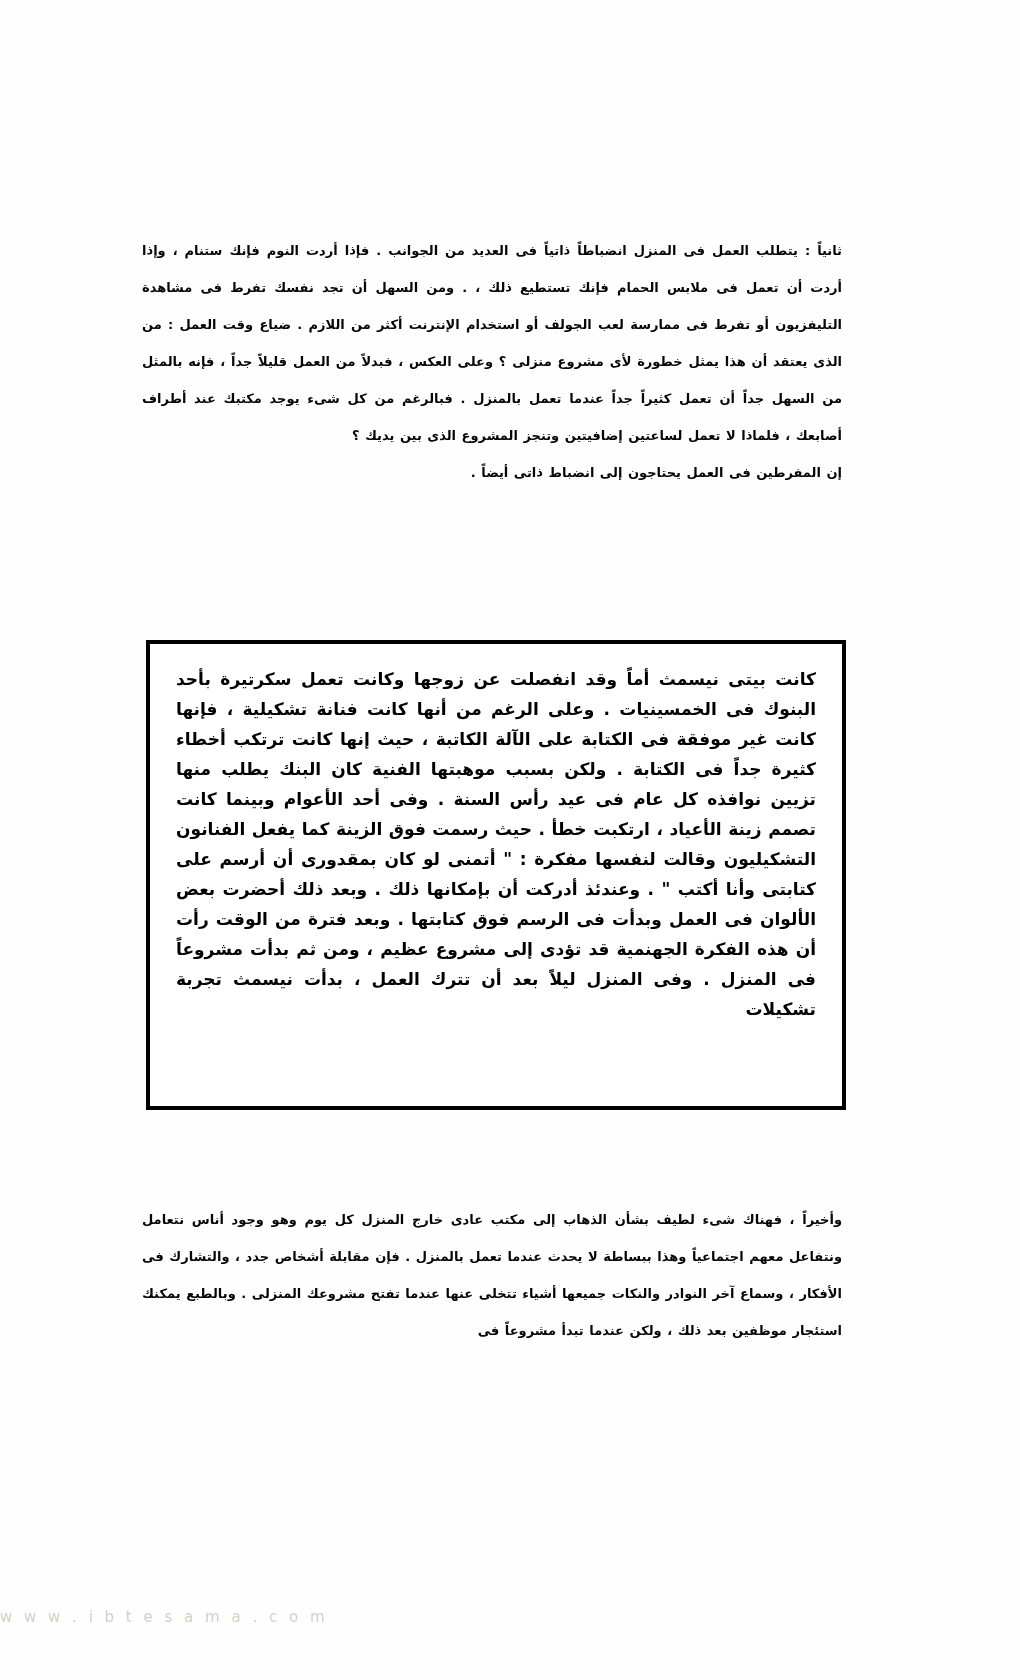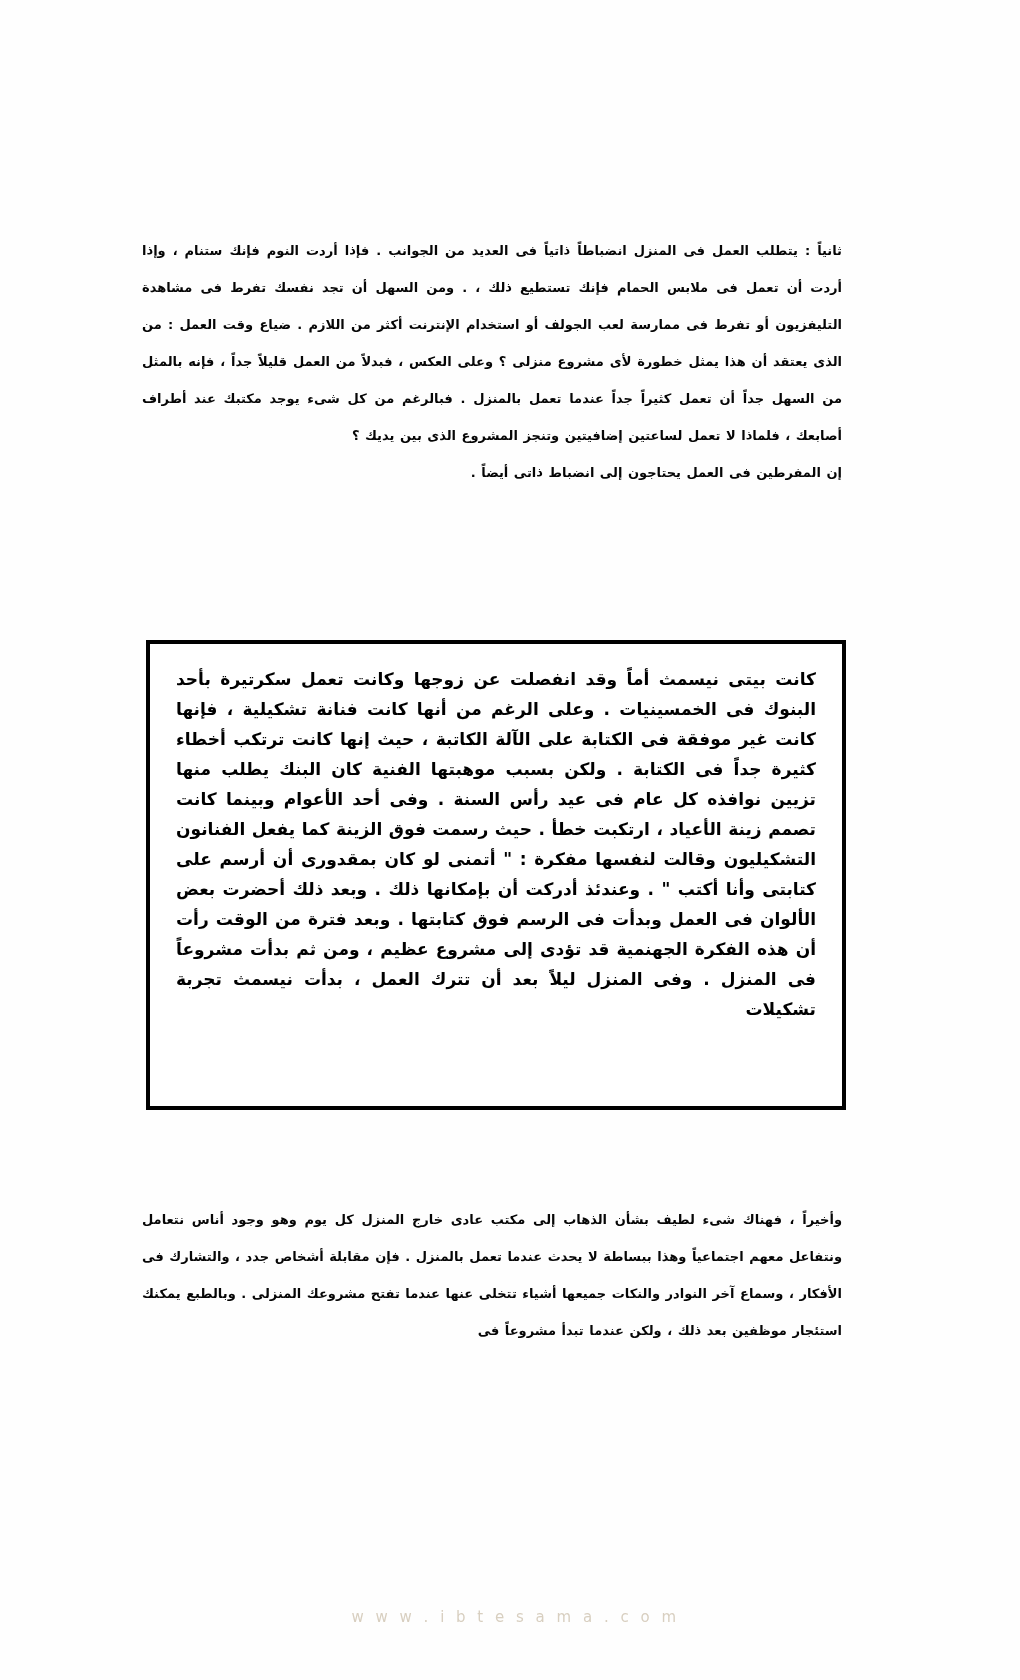--- a/index.html
+++ b/index.html
@@ -105,27 +105,26 @@
   .anecdote-inner p.tail {
     text-align: center;
   }
 
   
   .watermark {
     position: absolute;
     left: 0;
     right: 0;
     top: 1608px;
-    text-align: center;
+    text-align: left;
     font-family: "DejaVu Sans", sans-serif;
     font-size: 15px;
     letter-spacing: 3.5px;
     color: #d8cfc0;
     direction: ltr;
-    padding-left: 11px;
   }
 </style>
 </head>
 <body>
 
 <div class="page">
 
 
   <div class="body-block" id="para-one">
     <p>ثانياً : يتطلب العمل فى المنزل انضباطاً ذاتياً فى العديد من الجوانب . فإذا أردت النوم فإنك ستنام ، وإذا أردت أن تعمل فى ملابس الحمام فإنك تستطيع ذلك ، . ومن السهل أن تجد نفسك تفرط فى مشاهدة التليفزيون أو تفرط فى ممارسة لعب الجولف أو استخدام الإنترنت أكثر من اللازم . ضياع وقت العمل : من الذى يعتقد أن هذا يمثل خطورة لأى مشروع منزلى ؟ وعلى العكس ، فبدلاً من العمل قليلاً جداً ، فإنه بالمثل من السهل جداً أن تعمل كثيراً جداً عندما تعمل بالمنزل . فبالرغم من كل شىء يوجد مكتبك عند أطراف أصابعك ، فلماذا لا تعمل لساعتين إضافيتين وتنجز المشروع الذى بين يديك ؟</p>

